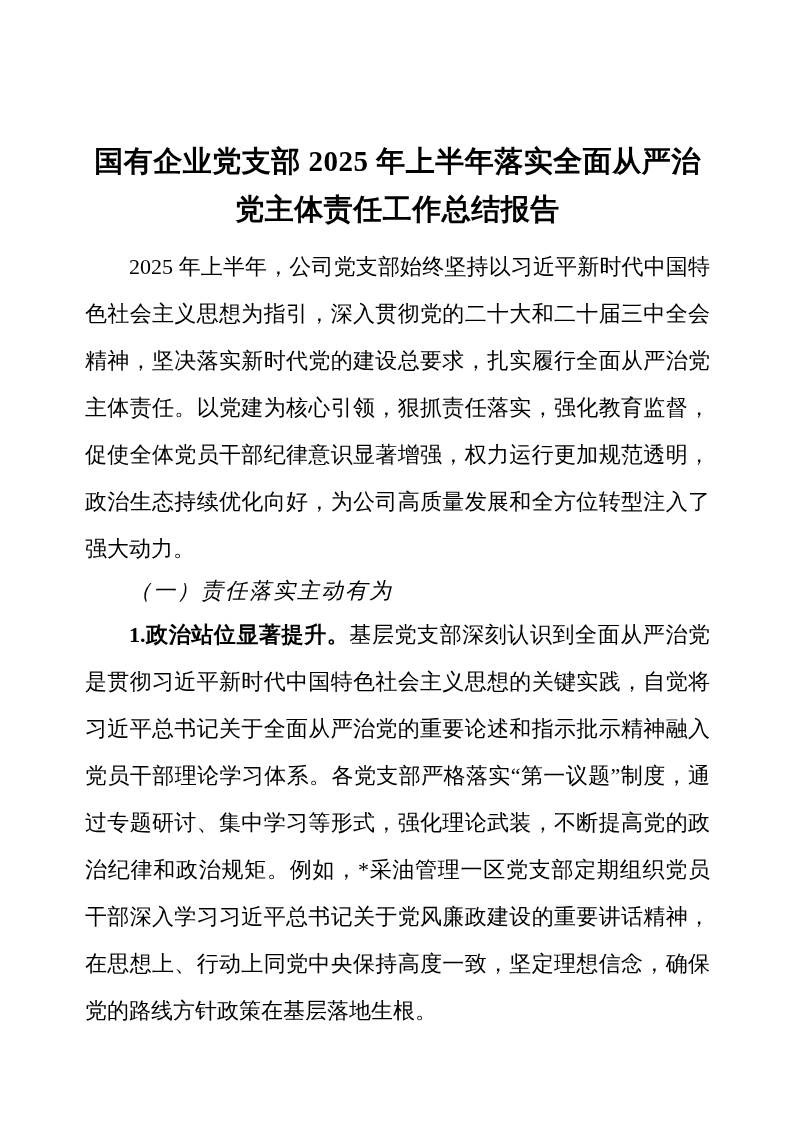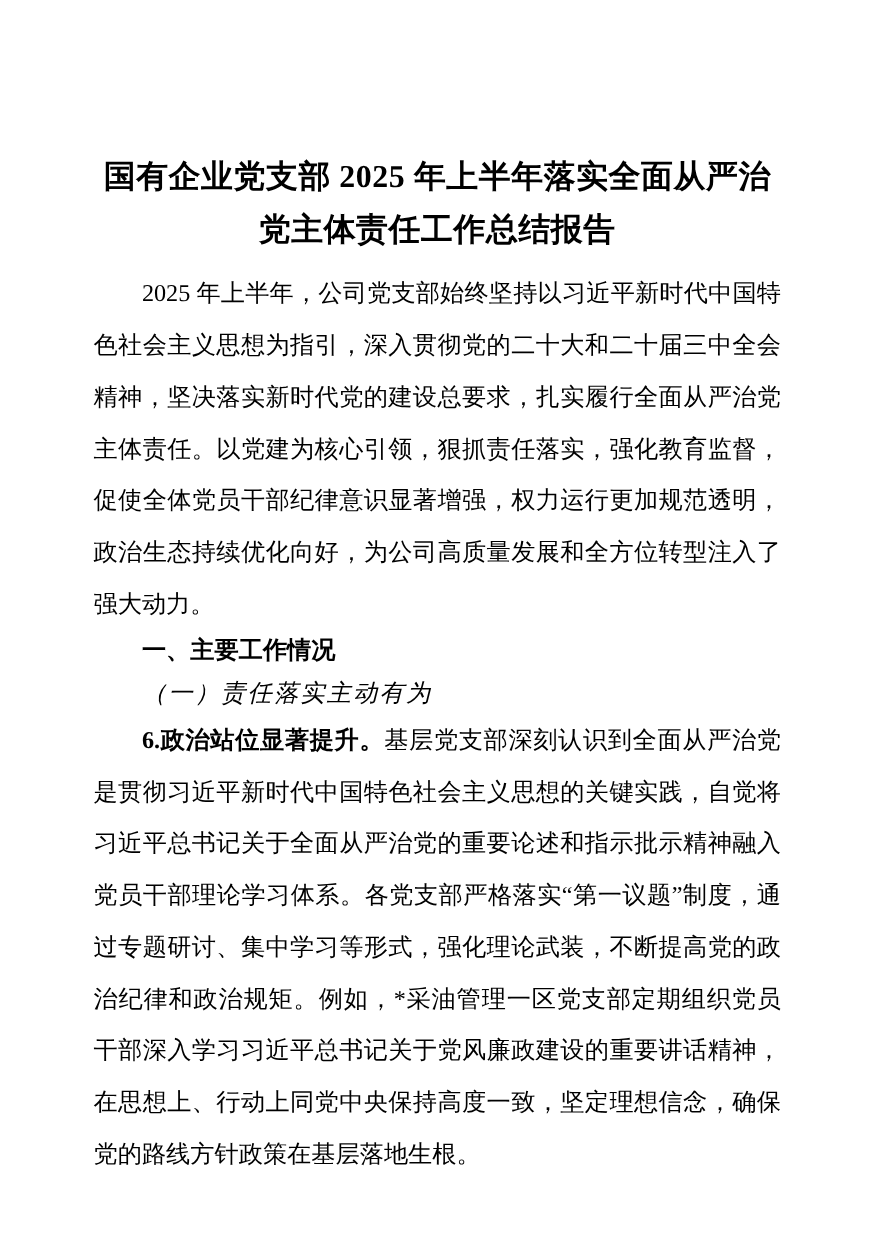--- a/index.html
+++ b/index.html
@@ -50,20 +50,19 @@
 </style>
 </head>
 <body>
 
 <div class="page">
 
   <h1 class="doc-title">国有企业党支部 2025 年上半年落实全面从严治党主体责任工作总结报告</h1>
 
   <p class="para">2025 年上半年，公司党支部始终坚持以习近平新时代中国特色社会主义思想为指引，深入贯彻党的二十大和二十届三中全会精神，坚决落实新时代党的建设总要求，扎实履行全面从严治党主体责任。以党建为核心引领，狠抓责任落实，强化教育监督，促使全体党员干部纪律意识显著增强，权力运行更加规范透明，政治生态持续优化向好，为公司高质量发展和全方位转型注入了强大动力。</p>
 
-  <h2 class="h1">一、主要工作情况</h2>
 
   <h3 class="h2">（一）责任落实主动有为</h3>
 
-  <p class="para"><span class="lead">6.政治站位显著提升。</span><span>基层党支部深刻认识到全面从严治党是贯彻习近平新时代中国特色社会主义思想的关键实践，自觉将习近平总书记关于全面从严治党的重要论述和指示批示精神融入党员干部理论学习体系。各党支部严格落实“第一议题”制度，通过专题研讨、集中学习等形式，强化理论武装，不断提高党的政治纪律和政治规矩。例如，*采油管理一区党支部定期组织党员干部深入学习习近平总书记关于党风廉政建设的重要讲话精神，在思想上、行动上同党中央保持高度一致，坚定理想信念，确保党的路线方针政策在基层落地生根。</span></p>
+  <p class="para"><span class="lead">1.政治站位显著提升。</span><span>基层党支部深刻认识到全面从严治党是贯彻习近平新时代中国特色社会主义思想的关键实践，自觉将习近平总书记关于全面从严治党的重要论述和指示批示精神融入党员干部理论学习体系。各党支部严格落实“第一议题”制度，通过专题研讨、集中学习等形式，强化理论武装，不断提高党的政治纪律和政治规矩。例如，*采油管理一区党支部定期组织党员干部深入学习习近平总书记关于党风廉政建设的重要讲话精神，在思想上、行动上同党中央保持高度一致，坚定理想信念，确保党的路线方针政策在基层落地生根。</span></p>
 
 
 </div>
 
 </body></html>

